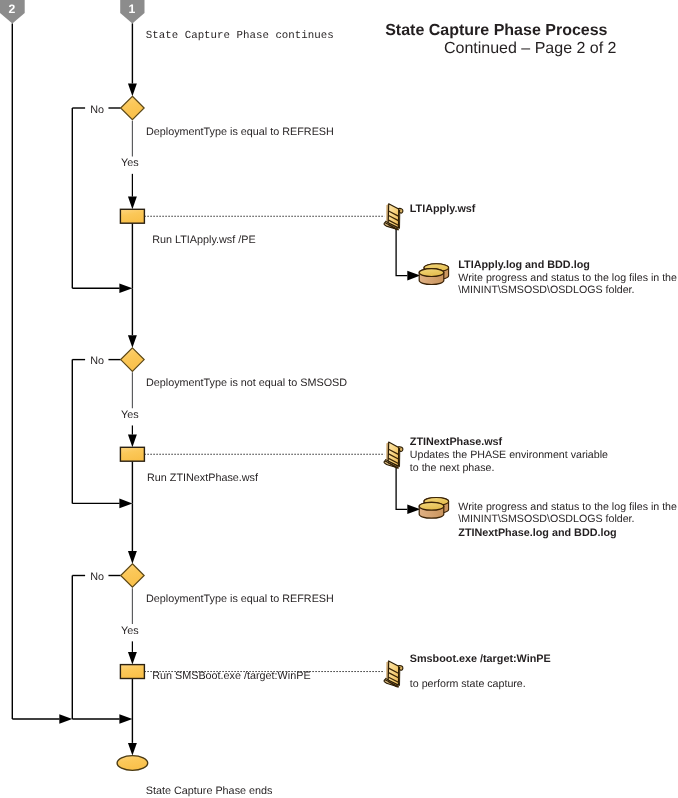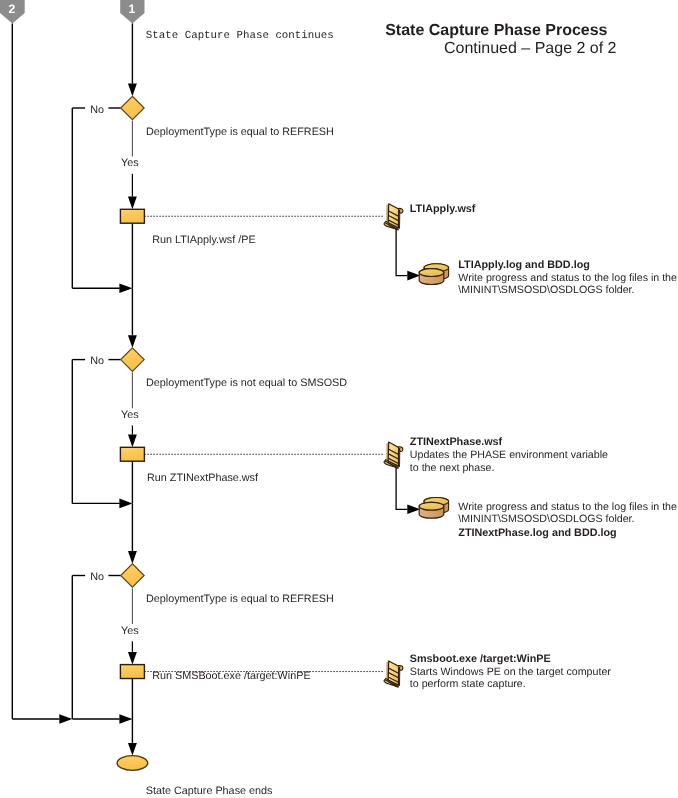--- a/index.html
+++ b/index.html
@@ -179,16 +179,15 @@
       <div class="note-t" style="left: 458.3px; top: 258.8px;">LTIApply.log and BDD.log</div>
       <div class="note-b" style="left: 458.3px; top: 271.7px;">Write progress and status to the log files in the</div>
       <div class="note-b" style="left: 458.3px; top: 284.1px;">\MININT\SMSOSD\OSDLOGS folder.</div>
       <div class="note-t" style="left: 409.8px; top: 436.2px;">ZTINextPhase.wsf</div>
       <div class="note-b" style="left: 409.8px; top: 449.4px;">Updates the PHASE environment variable</div>
       <div class="note-b" style="left: 409.8px; top: 461.9px;">to the next phase.</div>
       <div class="note-t" style="left: 458.3px; top: 487.8px; margin-top: 39px;">ZTINextPhase.log and BDD.log</div>
       <div class="note-b" style="left: 458.3px; top: 500.7px;">Write progress and status to the log files in the</div>
       <div class="note-b" style="left: 458.3px; top: 513.1px;">\MININT\SMSOSD\OSDLOGS folder.</div>
       <div class="note-t" style="left: 409.8px; top: 652.6px;">Smsboot.exe /target:WinPE</div>
-      <div class="note-b" style="left: 409.8px; top: 665.8px;">Starts Windows PE on the target computer</div>
       <div class="note-b" style="left: 409.8px; top: 678.3px;">to perform state capture.</div>
     </div>
 </div>
 
 </body></html>

